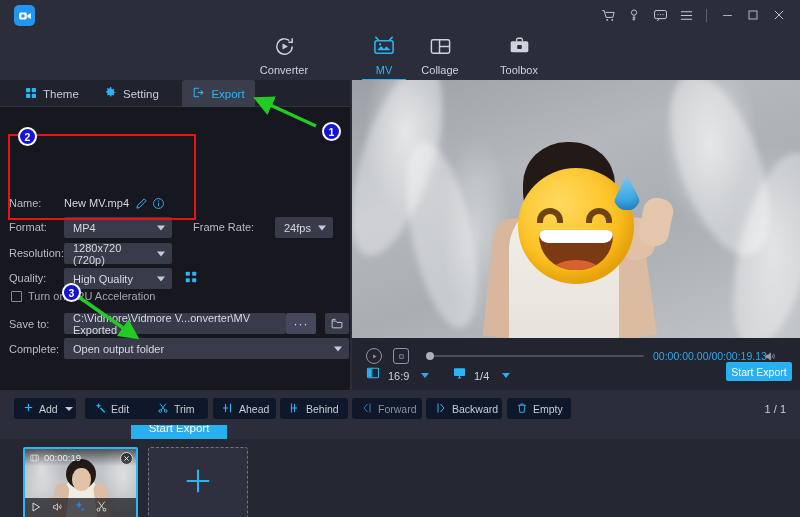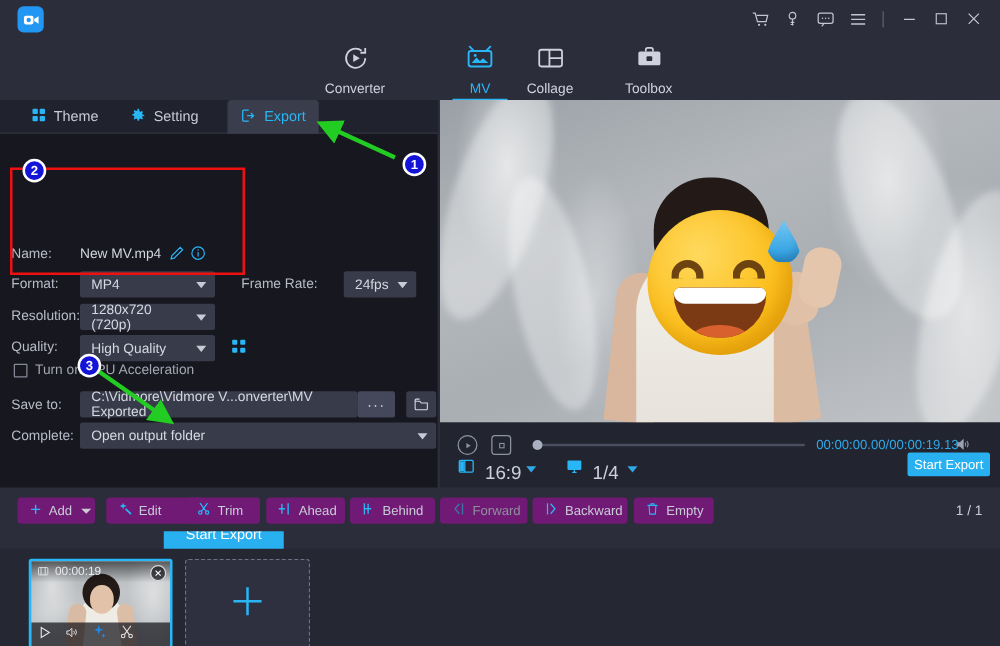--- a/index.html
+++ b/index.html
@@ -236,41 +236,41 @@
   .track {
     position: absolute; height: 2px; background: #4a4e5e; border-radius: 1px;
   }
   .track-knob {
     position: absolute; width: 8px; height: 8px; border-radius: 50%; background: #aab0c0;
   }
   .time-text {
     position: absolute; font-size: 10.5px; color: #2fa8e8;
     font-family: "Liberation Sans", sans-serif;
   }
-  .ratio-text { position: absolute; font-size: 15px; color: #cdd0da; }
+  .ratio-text { position: absolute; font-size: 11px; color: #cdd0da; }
   .caret-sm {
     position: absolute; width: 0; height: 0;
     border-left: 4.5px solid transparent; border-right: 4.5px solid transparent;
     border-top: 5px solid #2fa8e8;
   }
   .start-export-mini {
     position: absolute; right: 8px; top: 24px;
     width: 66px; height: 19px; background: #29b0f0; border-radius: 2px;
     display: flex; align-items: center; justify-content: center;
     color: #fff; font-size: 10.5px;
   }
 
   
   .toolbar {
     position: absolute; left: 0; top: 392px; width: 800px; height: 33px;
     background: #2b2d3a;
   }
   .tb-btn {
     position: absolute; top: 6px; height: 21px;
-    background: #701a75; border-radius: 3px;
+    background: #0f172a; border-radius: 3px;
     display: flex; align-items: center; gap: 5px;
     padding: 0 9px;
     font-size: 10.5px; color: #c9ccd6;
   }
   .page-indicator {
     position: absolute; right: 14px; top: 11px;
     font-size: 11px; color: #c9ccd6;
   }
 
   

